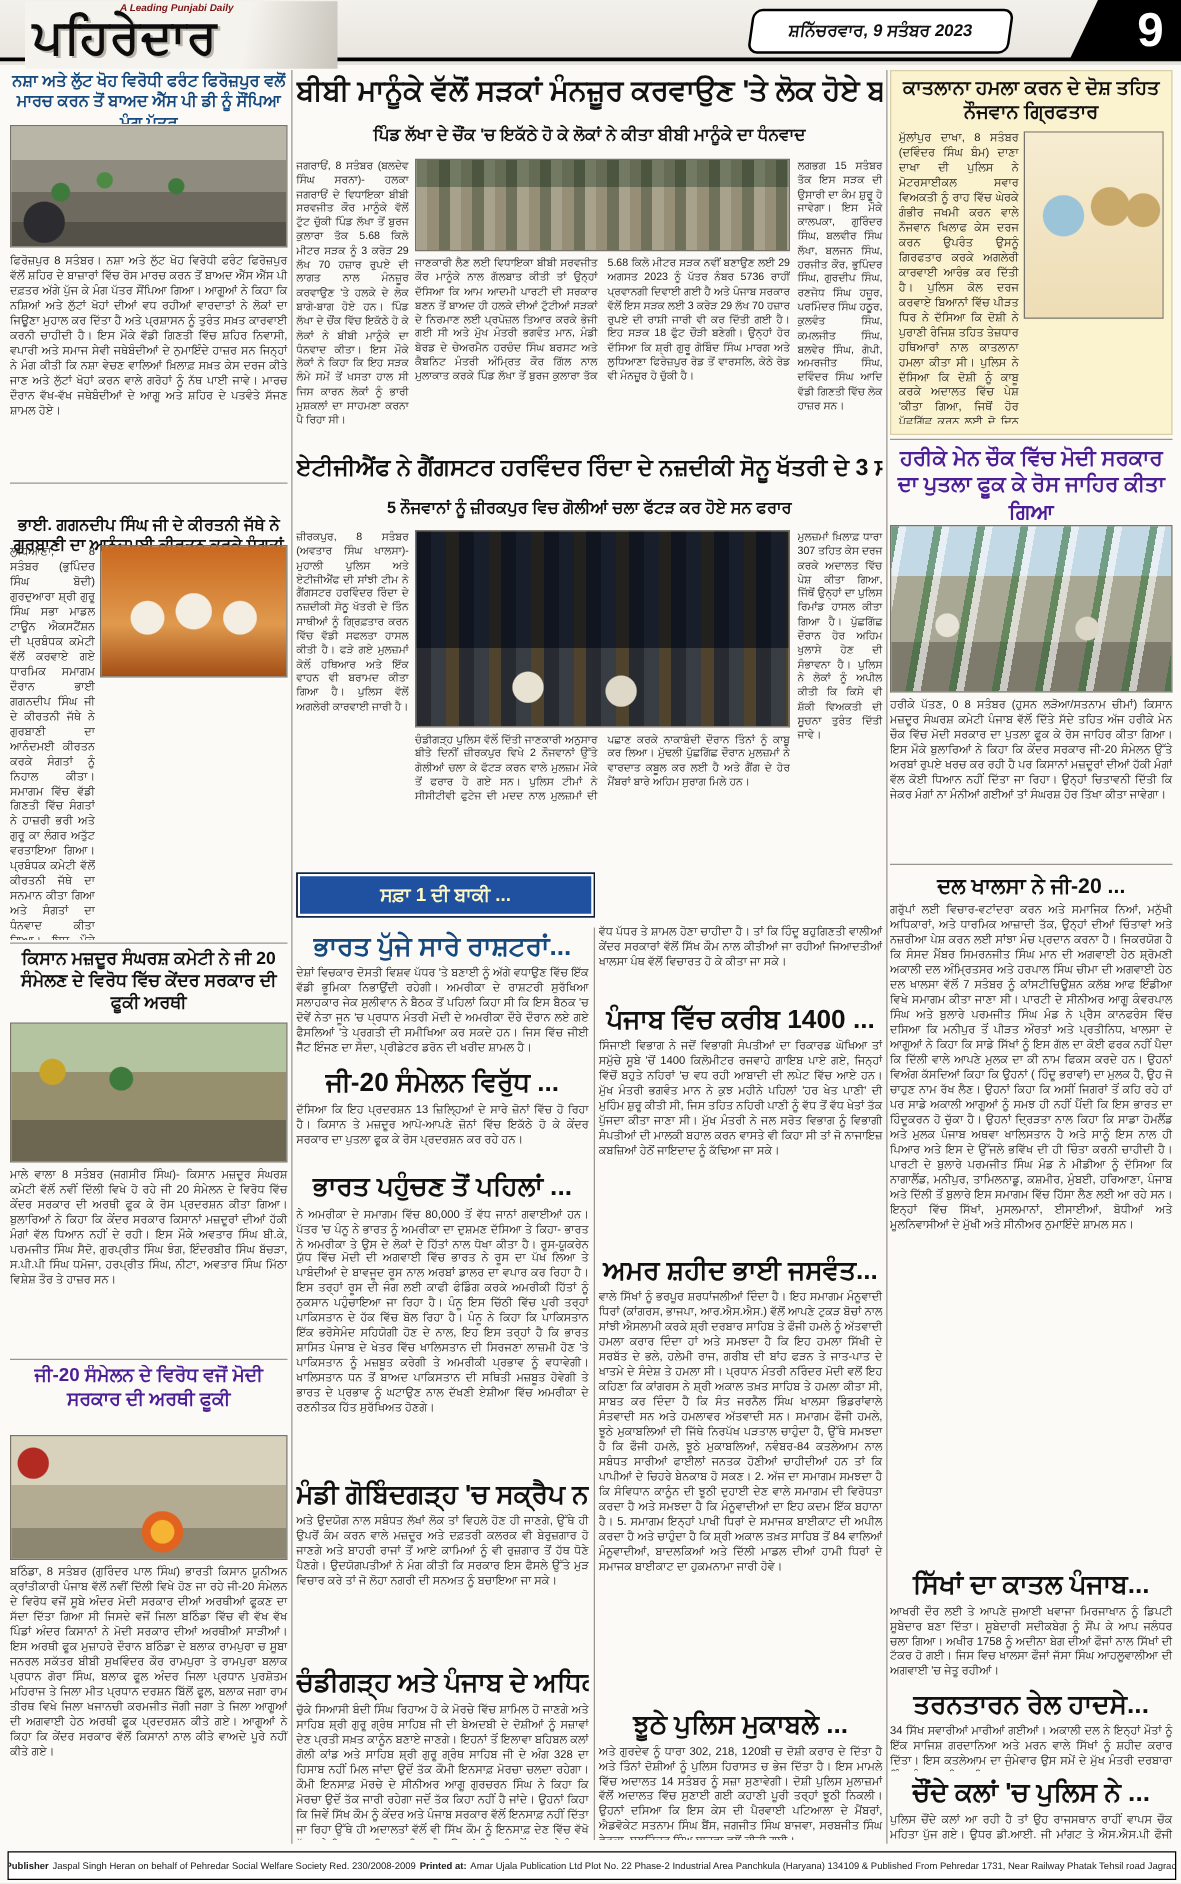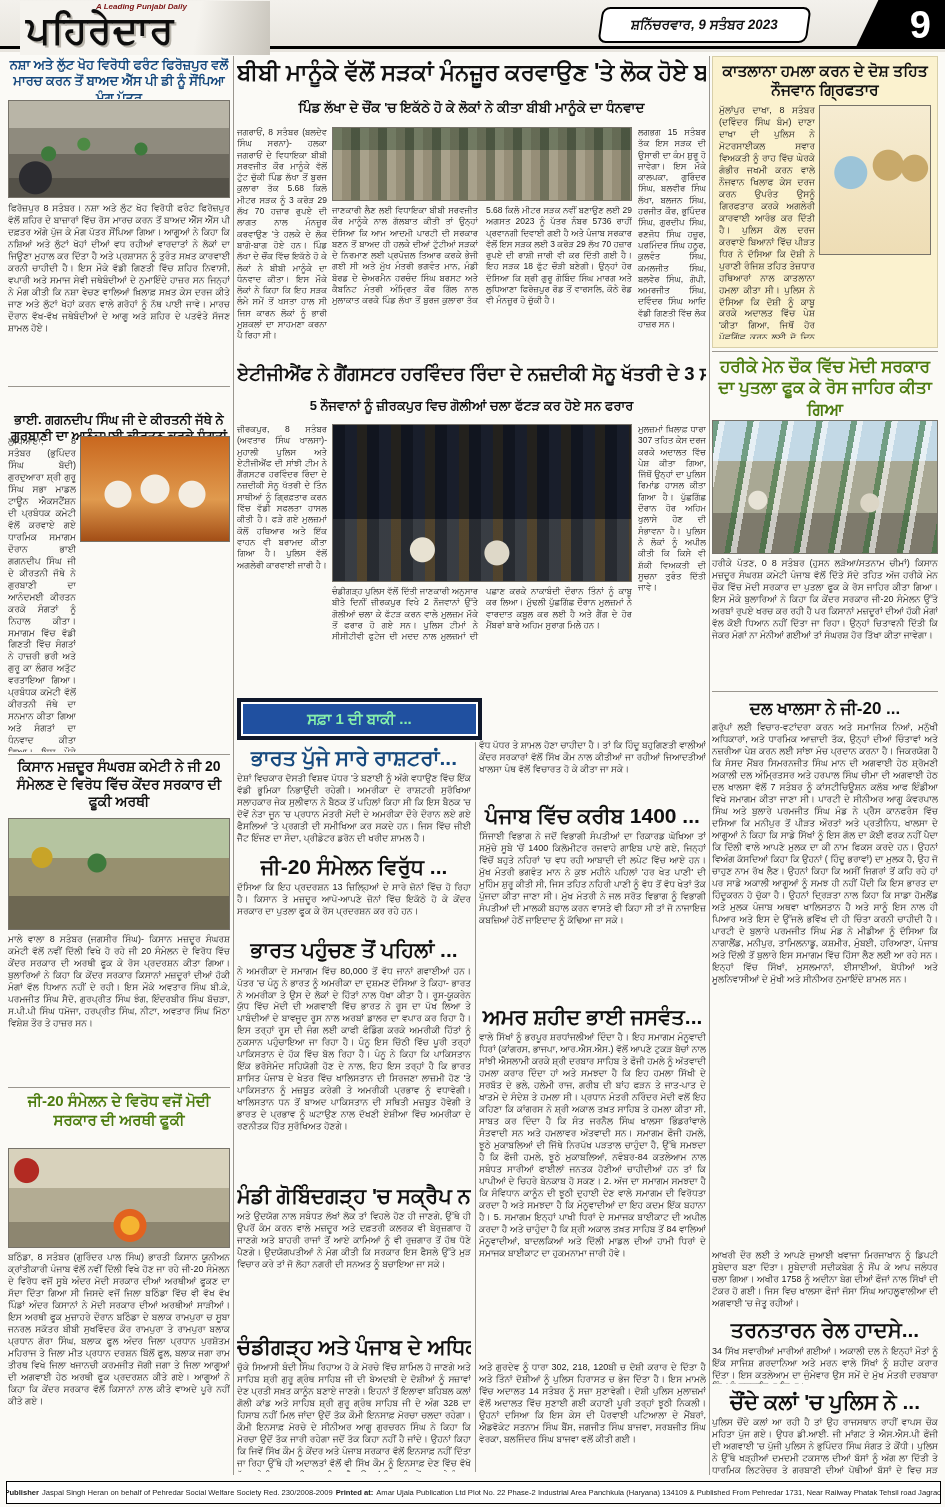--- a/index.html
+++ b/index.html
@@ -17,21 +17,21 @@
   .pagenum-box{left:855px;top:0;width:90px;height:49px;background:#000;clip-path:polygon(26% 0,100% 0,100% 100%,0 100%);
                display:flex;align-items:center;justify-content:flex-end;padding-right:14px;box-sizing:border-box;}
   .pagenum{color:#fff;font-size:38px;font-weight:bold;line-height:1;}
   
   .vrule{width:1px;background:#9a968e;}
   .hrule{height:1px;background:#9a968e;}
   .body-txt{font-size:9px;line-height:1.33;text-align:justify;color:#1c1c1c;overflow:hidden;}
   .small-txt{font-size:8.5px;}
   .head-c{font-weight:bold;text-align:center;line-height:1.25;overflow:hidden;}
   .blue{color:#16497e;}
-  .navy{color:#4d7c0f;}
+  .navy{color:#4c1d95;}
   .photo{border:1px solid #77736a;box-sizing:border-box;}
   
   .ph-march{background:
      radial-gradient(circle at 18% 55%,#3e7a3c 0 7px,transparent 8px),
      radial-gradient(circle at 34% 45%,#4d8a44 0 6px,transparent 7px),
      radial-gradient(circle at 60% 50%,#3e7a3c 0 6px,transparent 7px),
      radial-gradient(circle at 12% 80%,#2c2c30 0 16px,transparent 17px),
      linear-gradient(#b9b5a7 0 28%,#8f8b7e 28% 55%,#6e6a5f 55% 80%,#545148 80%);}
   .ph-kirtan{background:
      radial-gradient(circle at 25% 55%,#f3ede2 0 13px,transparent 14px),
@@ -58,22 +58,22 @@
   .ph-effigy2{background:
      radial-gradient(circle at 55% 78%,#f5b431 0 9px,#e2621f 10px 16px,transparent 17px),
      radial-gradient(circle at 8% 22%,#b22a22 0 12px,transparent 13px),
      linear-gradient(#d8d2bc 0 40%,#b3ac93 40% 75%,#8d8670 75%);}
   .ph-sketch{background:
      radial-gradient(circle at 28% 45%,#9cc4d8 0 16px,transparent 17px),
      radial-gradient(circle at 62% 40%,#c8a96a 0 15px,transparent 16px),
      radial-gradient(circle at 86% 42%,#c8a96a 0 13px,transparent 14px),
      linear-gradient(#f6ecd2,#eeddb5);}
   
-  .banner{background:#2050a0;border:4px solid #0f172a;box-shadow:inset 0 0 0 2px #fff;
-          color:#86efac;font-weight:bold;font-size:15px;display:flex;align-items:center;justify-content:center;}
+  .banner{background:#2050a0;border:1px solid #0f172a;box-shadow:inset 0 0 0 2px #fff;
+          color:#fef9c3;font-weight:bold;font-size:15px;display:flex;align-items:center;justify-content:center;}
   .sect-head{font-weight:bold;text-align:center;font-size:21px;line-height:1.2;padding:5px 0 3px 0;overflow:hidden;white-space:nowrap;}
   .story-box-cream{background:#fbf2cf;border:1px solid #d8cfa8;}
   .footer{left:6px;top:1481px;width:933px;height:21px;border:1px solid #000;background:#fff;
           display:flex;align-items:center;justify-content:center;font-size:7.6px;white-space:nowrap;overflow:hidden;color:#222;}
   .footer b{margin:0 3px;}
 </style>
 </head>
 <body>
 
 <div class="page">
@@ -148,40 +148,42 @@
     <div class="sect-head">ਚੰਡੀਗੜ੍ਹ ਅਤੇ ਪੰਜਾਬ ਦੇ ਅਧਿਕਾਰੀਆਂ ...</div>
     <div class="body-txt" style="height:160px;">ਚੁੱਕੇ ਸਿਆਸੀ ਬੰਦੀ ਸਿੰਘ ਰਿਹਾਅ ਹੋ ਕੇ ਮੋਰਚੇ ਵਿੱਚ ਸ਼ਾਮਿਲ ਹੋ ਜਾਣਗੇ ਅਤੇ ਸਾਹਿਬ ਸ਼੍ਰੀ ਗੁਰੂ ਗ੍ਰੰਥ ਸਾਹਿਬ ਜੀ ਦੀ ਬੇਅਦਬੀ ਦੇ ਦੋਸ਼ੀਆਂ ਨੂੰ ਸਜ਼ਾਵਾਂ ਦੇਣ ਪ੍ਰਤੀ ਸਖ਼ਤ ਕਾਨੂੰਨ ਬਣਾਏ ਜਾਣਗੇ। ਇਹਨਾਂ ਤੋਂ ਇਲਾਵਾ ਬਹਿਬਲ ਕਲਾਂ ਗੋਲੀ ਕਾਂਡ ਅਤੇ ਸਾਹਿਬ ਸ਼੍ਰੀ ਗੁਰੂ ਗ੍ਰੰਥ ਸਾਹਿਬ ਜੀ ਦੇ ਅੰਗ 328 ਦਾ ਹਿਸਾਬ ਨਹੀਂ ਮਿਲ ਜਾਂਦਾ ਉਦੋਂ ਤੱਕ ਕੌਮੀ ਇਨਸਾਫ਼ ਮੋਰਚਾ ਚਲਦਾ ਰਹੇਗਾ। ਕੌਮੀ ਇਨਸਾਫ਼ ਮੋਰਚੇ ਦੇ ਸੀਨੀਅਰ ਆਗੂ ਗੁਰਚਰਨ ਸਿੰਘ ਨੇ ਕਿਹਾ ਕਿ ਮੋਰਚਾ ਉਦੋਂ ਤੱਕ ਜਾਰੀ ਰਹੇਗਾ ਜਦੋਂ ਤੱਕ ਕਿਹਾ ਨਹੀਂ ਹੈ ਜਾਂਦੇ। ਉਹਨਾਂ ਕਿਹਾ ਕਿ ਜਿਵੇਂ ਸਿੱਖ ਕੌਮ ਨੂੰ ਕੇਂਦਰ ਅਤੇ ਪੰਜਾਬ ਸਰਕਾਰ ਵੱਲੋਂ ਇਨਸਾਫ਼ ਨਹੀਂ ਦਿੱਤਾ ਜਾ ਰਿਹਾ ਉੱਥੇ ਹੀ ਅਦਾਲਤਾਂ ਵੱਲੋਂ ਵੀ ਸਿੱਖ ਕੌਮ ਨੂੰ ਇਨਸਾਫ਼ ਦੇਣ ਵਿੱਚ ਵੱਖੋ ਪੱਧਰ ਤੇ ਵਿਤਕਰਾ ਕੀਤਾ ਜਾ ਰਿਹਾ ਹੈ। ਉਹਨਾਂ ਕਿਹਾ ਕਿ ਕੇਂਦਰ ਅਤੇ ਪੰਜਾਬ ਸਰਕਾਰ ਨੂੰ ਕੌਮੀ ਨੂੰ ਖਤਮ ਕਰਨ ਲਈ ਤਾਂ ਕਾਰਵਾਈ ਕਰਨੀ ਚੜ੍ਹਦੀ ਜਾਪਦੀ ਹੈ ਪਰੰਤੂ ਜਿਨ੍ਹਾਂ ਜਾਲਿਸ ਖੁੱਲਿਆਂ ਨੂੰ ਲੈ ਕੇ ਕੌਮੀ ਇਨਸਾਨ ਮੋਰਚੇ ਵੱਲੋਂ ਸੰਘਰਸ਼ ਕੀਤਾ ਜਾ ਰਿਹਾ ਹੈ ਉਸ ਵੱਲ ਕੋਈ ਧਿਆਨ ਨਹੀਂ ਦਿੱਤਾ ਜਾ ਰਿਹਾ।</div>
   </div>
 
   <div class="abs" style="left:479px;top:740px;width:227px;height:732px;overflow:hidden;">
     <div class="body-txt" style="height:58px;">ਵੱਧ ਪੱਧਰ ਤੇ ਸ਼ਾਮਲ ਹੋਣਾ ਚਾਹੀਦਾ ਹੈ। ਤਾਂ ਕਿ ਹਿੰਦੂ ਬਹੁਗਿਣਤੀ ਵਾਲੀਆਂ ਕੇਂਦਰ ਸਰਕਾਰਾਂ ਵੱਲੋਂ ਸਿੱਖ ਕੌਮ ਨਾਲ ਕੀਤੀਆਂ ਜਾ ਰਹੀਆਂ ਜਿਆਦਤੀਆਂ ਖਾਲਸਾ ਪੰਥ ਵੱਲੋਂ ਵਿਚਾਰਤ ਹੋ ਕੇ ਕੀਤਾ ਜਾ ਸਕੇ।</div>
     <div class="sect-head">ਪੰਜਾਬ ਵਿੱਚ ਕਰੀਬ 1400 ...</div>
     <div class="body-txt" style="height:168px;">ਸਿੰਜਾਈ ਵਿਭਾਗ ਨੇ ਜਦੋਂ ਵਿਭਾਗੀ ਸੰਪਤੀਆਂ ਦਾ ਰਿਕਾਰਡ ਘੋਖਿਆ ਤਾਂ ਸਮੁੱਚੇ ਸੂਬੇ 'ਚੋਂ 1400 ਕਿਲੋਮੀਟਰ ਰਜਵਾਹੇ ਗਾਇਬ ਪਾਏ ਗਏ, ਜਿਨ੍ਹਾਂ ਵਿੱਚੋਂ ਬਹੁਤੇ ਨਹਿਰਾਂ 'ਚ ਵਧ ਰਹੀ ਆਬਾਦੀ ਦੀ ਲਪੇਟ ਵਿੱਚ ਆਏ ਹਨ। ਮੁੱਖ ਮੰਤਰੀ ਭਗਵੰਤ ਮਾਨ ਨੇ ਕੁਝ ਮਹੀਨੇ ਪਹਿਲਾਂ 'ਹਰ ਖੇਤ ਪਾਣੀ' ਦੀ ਮੁਹਿੰਮ ਸ਼ੁਰੂ ਕੀਤੀ ਸੀ, ਜਿਸ ਤਹਿਤ ਨਹਿਰੀ ਪਾਣੀ ਨੂੰ ਵੱਧ ਤੋਂ ਵੱਧ ਖੇਤਾਂ ਤੱਕ ਪੁੱਜਦਾ ਕੀਤਾ ਜਾਣਾ ਸੀ। ਮੁੱਖ ਮੰਤਰੀ ਨੇ ਜਲ ਸਰੋਤ ਵਿਭਾਗ ਨੂੰ ਵਿਭਾਗੀ ਸੰਪਤੀਆਂ ਦੀ ਮਾਲਕੀ ਬਹਾਲ ਕਰਨ ਵਾਸਤੇ ਵੀ ਕਿਹਾ ਸੀ ਤਾਂ ਜੋ ਨਾਜਾਇਜ਼ ਕਬਜ਼ਿਆਂ ਹੇਠੋਂ ਜਾਇਦਾਦ ਨੂੰ ਕੱਢਿਆ ਜਾ ਸਕੇ।</div>
     <div class="sect-head">ਅਮਰ ਸ਼ਹੀਦ ਭਾਈ ਜਸਵੰਤ...</div>
     <div class="body-txt" style="height:330px;">ਵਾਲੇ ਸਿੱਖਾਂ ਨੂੰ ਭਰਪੂਰ ਸ਼ਰਧਾਂਜਲੀਆਂ ਦਿੰਦਾ ਹੈ। ਇਹ ਸਮਾਗਮ ਮੰਨੂਵਾਦੀ ਧਿਰਾਂ (ਕਾਂਗਰਸ, ਭਾਜਪਾ, ਆਰ.ਐਸ.ਐਸ.) ਵੱਲੋਂ ਆਪਣੇ ਟੁਕੜ ਬੋਚਾਂ ਨਾਲ ਸਾਂਝੀ ਐਸਲਾਮੀ ਕਰਕੇ ਸ਼੍ਰੀ ਦਰਬਾਰ ਸਾਹਿਬ ਤੇ ਫੌਜੀ ਹਮਲੇ ਨੂੰ ਅੱਤਵਾਦੀ ਹਮਲਾ ਕਰਾਰ ਦਿੰਦਾ ਹਾਂ ਅਤੇ ਸਮਝਦਾ ਹੈ ਕਿ ਇਹ ਹਮਲਾ ਸਿੱਖੀ ਦੇ ਸਰਬੱਤ ਦੇ ਭਲੇ, ਹਲੇਮੀ ਰਾਜ, ਗਰੀਬ ਦੀ ਬਾਂਹ ਫੜਨ ਤੇ ਜਾਤ-ਪਾਤ ਦੇ ਖਾਤਮੇ ਦੇ ਸੰਦੇਸ਼ ਤੇ ਹਮਲਾ ਸੀ। ਪ੍ਰਧਾਨ ਮੰਤਰੀ ਨਰਿੰਦਰ ਮੋਦੀ ਵਲੋਂ ਇਹ ਕਹਿਣਾ ਕਿ ਕਾਂਗਰਸ ਨੇ ਸ਼੍ਰੀ ਅਕਾਲ ਤਖ਼ਤ ਸਾਹਿਬ ਤੇ ਹਮਲਾ ਕੀਤਾ ਸੀ, ਸਾਬਤ ਕਰ ਦਿੰਦਾ ਹੈ ਕਿ ਸੰਤ ਜਰਨੈਲ ਸਿੰਘ ਖਾਲਸਾ ਭਿੰਡਰਾਂਵਾਲੇ ਸੰਤਵਾਦੀ ਸਨ ਅਤੇ ਹਮਲਾਵਰ ਅੱਤਵਾਦੀ ਸਨ। ਸਮਾਗਮ ਫੌਜੀ ਹਮਲੇ, ਝੂਠੇ ਮੁਕਾਬਲਿਆਂ ਦੀ ਜਿੱਥੇ ਨਿਰਪੱਖ ਪੜਤਾਲ ਚਾਹੁੰਦਾ ਹੈ, ਉੱਥੇ ਸਮਝਦਾ ਹੈ ਕਿ ਫੌਜੀ ਹਮਲੇ, ਝੂਠੇ ਮੁਕਾਬਲਿਆਂ, ਨਵੰਬਰ-84 ਕਤਲੇਆਮ ਨਾਲ ਸਬੰਧਤ ਸਾਰੀਆਂ ਫਾਈਲਾਂ ਜਨਤਕ ਹੋਣੀਆਂ ਚਾਹੀਦੀਆਂ ਹਨ ਤਾਂ ਕਿ ਪਾਪੀਆਂ ਦੇ ਚਿਹਰੇ ਬੇਨਕਾਬ ਹੋ ਸਕਣ। 2. ਅੱਜ ਦਾ ਸਮਾਗਮ ਸਮਝਦਾ ਹੈ ਕਿ ਸੰਵਿਧਾਨ ਕਾਨੂੰਨ ਦੀ ਝੂਠੀ ਦੁਹਾਈ ਦੇਣ ਵਾਲੇ ਸਮਾਗਮ ਦੀ ਵਿਰੋਧਤਾ ਕਰਦਾ ਹੈ ਅਤੇ ਸਮਝਦਾ ਹੈ ਕਿ ਮੰਨੂਵਾਦੀਆਂ ਦਾ ਇਹ ਕਦਮ ਇੱਕ ਬਹਾਨਾ ਹੈ। 5. ਸਮਾਗਮ ਇਨ੍ਹਾਂ ਪਾਖੀ ਧਿਰਾਂ ਦੇ ਸਮਾਜਕ ਬਾਈਕਾਟ ਦੀ ਅਪੀਲ ਕਰਦਾ ਹੈ ਅਤੇ ਚਾਹੁੰਦਾ ਹੈ ਕਿ ਸ਼੍ਰੀ ਅਕਾਲ ਤਖ਼ਤ ਸਾਹਿਬ ਤੋਂ 84 ਵਾਲਿਆਂ ਮੰਨੂਵਾਦੀਆਂ, ਬਾਦਲਕਿਆਂ ਅਤੇ ਦਿੱਲੀ ਮਾਡਲ ਦੀਆਂ ਹਾਮੀ ਧਿਰਾਂ ਦੇ ਸਮਾਜਕ ਬਾਈਕਾਟ ਦਾ ਹੁਕਮਨਾਮਾ ਜਾਰੀ ਹੋਵੇ।</div>
+    <div class="sect-head">ਝੂਠੇ ਪੁਲਿਸ ਮੁਕਾਬਲੇ ...</div>
     <div class="body-txt" style="height:100px;">ਅਤੇ ਗੁਰਦੇਵ ਨੂੰ ਧਾਰਾ 302, 218, 120ਬੀ ਚ ਦੋਸ਼ੀ ਕਰਾਰ ਦੇ ਦਿੱਤਾ ਹੈ ਅਤੇ ਤਿੰਨਾਂ ਦੋਸ਼ੀਆਂ ਨੂੰ ਪੁਲਿਸ ਹਿਰਾਸਤ ਚ ਭੇਜ ਦਿੱਤਾ ਹੈ। ਇਸ ਮਾਮਲੇ ਵਿੱਚ ਅਦਾਲਤ 14 ਸਤੰਬਰ ਨੂੰ ਸਜ਼ਾ ਸੁਣਾਵੇਗੀ। ਦੋਸ਼ੀ ਪੁਲਿਸ ਮੁਲਾਜ਼ਮਾਂ ਵੱਲੋਂ ਅਦਾਲਤ ਵਿੱਚ ਸੁਣਾਈ ਗਈ ਕਹਾਣੀ ਪੂਰੀ ਤਰ੍ਹਾਂ ਝੂਠੀ ਨਿਕਲੀ। ਉਹਨਾਂ ਦਸਿਆ ਕਿ ਇਸ ਕੇਸ ਦੀ ਪੈਰਵਾਈ ਪਟਿਆਲਾ ਦੇ ਮੈਂਬਰਾਂ, ਐਡਵੋਕੇਟ ਸਤਨਾਮ ਸਿੰਘ ਬੈਂਸ, ਜਗਜੀਤ ਸਿੰਘ ਬਾਜਵਾ, ਸਰਬਜੀਤ ਸਿੰਘ ਵੇਰਕਾ, ਬਲਜਿੰਦਰ ਸਿੰਘ ਬਾਜਵਾ ਵਲੋਂ ਕੀਤੀ ਗਈ।</div>
   </div>
 
   <div class="abs story-box-cream" style="left:712px;top:56px;width:226px;height:292px;padding:4px 6px;box-sizing:border-box;">
     <div class="head-c" style="font-size:15.5px;height:44px;">ਕਾਤਲਾਨਾ ਹਮਲਾ ਕਰਨ ਦੇ ਦੋਸ਼ ਤਹਿਤ ਨੌਜਵਾਨ ਗ੍ਰਿਫਤਾਰ</div>
     <div style="overflow:hidden;height:234px;">
       <div class="photo ph-sketch" style="float:right;width:112px;height:150px;margin:0 0 3px 4px;"></div>
       <div class="body-txt" style="height:234px;">ਮੁੱਲਾਂਪੁਰ ਦਾਖਾ, 8 ਸਤੰਬਰ (ਦਵਿੰਦਰ ਸਿੰਘ ਬੰਮ) ਦਾਣਾ ਦਾਖਾ ਦੀ ਪੁਲਿਸ ਨੇ ਮੋਟਰਸਾਈਕਲ ਸਵਾਰ ਵਿਅਕਤੀ ਨੂੰ ਰਾਹ ਵਿੱਚ ਘੇਰਕੇ ਗੰਭੀਰ ਜਖਮੀ ਕਰਨ ਵਾਲੇ ਨੌਜਵਾਨ ਖਿਲਾਫ ਕੇਸ ਦਰਜ ਕਰਨ ਉਪਰੰਤ ਉਸਨੂੰ ਗਿਰਫਤਾਰ ਕਰਕੇ ਅਗਲੇਰੀ ਕਾਰਵਾਈ ਆਰੰਭ ਕਰ ਦਿੱਤੀ ਹੈ। ਪੁਲਿਸ ਕੋਲ ਦਰਜ ਕਰਵਾਏ ਬਿਆਨਾਂ ਵਿੱਚ ਪੀੜਤ ਧਿਰ ਨੇ ਦੱਸਿਆ ਕਿ ਦੋਸ਼ੀ ਨੇ ਪੁਰਾਣੀ ਰੰਜਿਸ਼ ਤਹਿਤ ਤੇਜ਼ਧਾਰ ਹਥਿਆਰਾਂ ਨਾਲ ਕਾਤਲਾਨਾ ਹਮਲਾ ਕੀਤਾ ਸੀ। ਪੁਲਿਸ ਨੇ ਦੱਸਿਆ ਕਿ ਦੋਸ਼ੀ ਨੂੰ ਕਾਬੂ ਕਰਕੇ ਅਦਾਲਤ ਵਿੱਚ ਪੇਸ਼ 'ਕੀਤਾ ਗਿਆ, ਜਿਥੋਂ ਹੋਰ ਪੁੱਛਗਿੱਛ ਕਰਨ ਲਈ ਦੋ ਦਿਨ ਦਾ ਰਿਮਾਂਡ ਹਾਸਲ ਹੋਇਆ ।</div>
     </div>
   </div>
   <div class="abs hrule" style="left:712px;top:351px;width:226px;"></div>
 
   <div class="abs head-c navy" style="left:712px;top:356px;width:226px;height:60px;font-size:17px;">ਹਰੀਕੇ ਮੇਨ ਚੌਕ ਵਿੱਚ ਮੋਦੀ ਸਰਕਾਰ ਦਾ ਪੁਤਲਾ ਫੂਕ ਕੇ ਰੋਸ ਜਾਹਿਰ ਕੀਤਾ ਗਿਆ</div>
   <div class="abs photo ph-flags" style="left:712px;top:420px;width:226px;height:134px;"></div>
   <div class="abs body-txt" style="left:712px;top:558px;width:226px;height:130px;">ਹਰੀਕੇ ਪੱਤਣ, 0 8 ਸਤੰਬਰ (ਹੁਸਨ ਲੜੋਆ/ਸਤਨਾਮ ਚੀਮਾਂ) ਕਿਸਾਨ ਮਜ਼ਦੂਰ ਸੰਘਰਸ਼ ਕਮੇਟੀ ਪੰਜਾਬ ਵੱਲੋਂ ਦਿੱਤੇ ਸੱਦੇ ਤਹਿਤ ਅੱਜ ਹਰੀਕੇ ਮੇਨ ਚੌਕ ਵਿੱਚ ਮੋਦੀ ਸਰਕਾਰ ਦਾ ਪੁਤਲਾ ਫੂਕ ਕੇ ਰੋਸ ਜਾਹਿਰ ਕੀਤਾ ਗਿਆ। ਇਸ ਮੌਕੇ ਬੁਲਾਰਿਆਂ ਨੇ ਕਿਹਾ ਕਿ ਕੇਂਦਰ ਸਰਕਾਰ ਜੀ-20 ਸੰਮੇਲਨ ਉੱਤੇ ਅਰਬਾਂ ਰੁਪਏ ਖਰਚ ਕਰ ਰਹੀ ਹੈ ਪਰ ਕਿਸਾਨਾਂ ਮਜ਼ਦੂਰਾਂ ਦੀਆਂ ਹੱਕੀ ਮੰਗਾਂ ਵੱਲ ਕੋਈ ਧਿਆਨ ਨਹੀਂ ਦਿੱਤਾ ਜਾ ਰਿਹਾ। ਉਨ੍ਹਾਂ ਚਿਤਾਵਨੀ ਦਿੱਤੀ ਕਿ ਜੇਕਰ ਮੰਗਾਂ ਨਾ ਮੰਨੀਆਂ ਗਈਆਂ ਤਾਂ ਸੰਘਰਸ਼ ਹੋਰ ਤਿੱਖਾ ਕੀਤਾ ਜਾਵੇਗਾ।</div>
   <div class="abs hrule" style="left:712px;top:691px;width:226px;"></div>
 
   <div class="abs" style="left:712px;top:694px;width:226px;height:780px;overflow:hidden;">
     <div class="sect-head" style="font-size:17px;">ਦਲ ਖਾਲਸਾ ਨੇ ਜੀ-20 ...</div>
     <div class="body-txt" style="height:528px;">ਗਰੁੱਪਾਂ ਲਈ ਵਿਚਾਰ-ਵਟਾਂਦਰਾ ਕਰਨ ਅਤੇ ਸਮਾਜਿਕ ਨਿਆਂ, ਮਨੁੱਖੀ ਅਧਿਕਾਰਾਂ, ਅਤੇ ਧਾਰਮਿਕ ਆਜ਼ਾਦੀ ਤੱਕ, ਉਨ੍ਹਾਂ ਦੀਆਂ ਚਿੰਤਾਵਾਂ ਅਤੇ ਨਜ਼ਰੀਆ ਪੇਸ਼ ਕਰਨ ਲਈ ਸਾਂਝਾ ਮੰਚ ਪ੍ਰਦਾਨ ਕਰਨਾ ਹੈ। ਜਿਕਰਯੋਗ ਹੈ ਕਿ ਸੰਸਦ ਮੈਂਬਰ ਸਿਮਰਨਜੀਤ ਸਿੰਘ ਮਾਨ ਦੀ ਅਗਵਾਈ ਹੇਠ ਸ਼੍ਰੋਮਣੀ ਅਕਾਲੀ ਦਲ ਅੰਮ੍ਰਿਤਸਰ ਅਤੇ ਹਰਪਾਲ ਸਿੰਘ ਚੀਮਾ ਦੀ ਅਗਵਾਈ ਹੇਠ ਦਲ ਖਾਲਸਾ ਵੱਲੋਂ 7 ਸਤੰਬਰ ਨੂੰ ਕਾਂਸਟੀਚਿਊਸ਼ਨ ਕਲੱਬ ਆਫ ਇੰਡੀਆ ਵਿਖੇ ਸਮਾਗਮ ਕੀਤਾ ਜਾਣਾ ਸੀ। ਪਾਰਟੀ ਦੇ ਸੀਨੀਅਰ ਆਗੂ ਕੰਵਰਪਾਲ ਸਿੰਘ ਅਤੇ ਬੁਲਾਰੇ ਪਰਮਜੀਤ ਸਿੰਘ ਮੰਡ ਨੇ ਪ੍ਰੈਸ ਕਾਨਫਰੰਸ ਵਿੱਚ ਦਸਿਆ ਕਿ ਮਨੀਪੁਰ ਤੋਂ ਪੀੜਤ ਔਰਤਾਂ ਅਤੇ ਪ੍ਰਤੀਨਿਧ, ਖਾਲਸਾ ਦੇ ਆਗੂਆਂ ਨੇ ਕਿਹਾ ਕਿ ਸਾਡੇ ਸਿੱਖਾਂ ਨੂੰ ਇਸ ਗੱਲ ਦਾ ਕੋਈ ਫਰਕ ਨਹੀਂ ਪੈਦਾ ਕਿ ਦਿੱਲੀ ਵਾਲੇ ਆਪਣੇ ਮੁਲਕ ਦਾ ਕੀ ਨਾਮ ਫਿਕਸ ਕਰਦੇ ਹਨ। ਉਹਨਾਂ ਵਿਅੰਗ ਕੱਸਦਿਆਂ ਕਿਹਾ ਕਿ ਉਹਨਾਂ ( ਹਿੰਦੂ ਭਰਾਵਾਂ) ਦਾ ਮੁਲਕ ਹੈ, ਉਹ ਜੋ ਚਾਹੁਣ ਨਾਮ ਰੱਖ ਲੈਣ। ਉਹਨਾਂ ਕਿਹਾ ਕਿ ਅਸੀਂ ਜਿਗਰਾਂ ਤੋਂ ਕਹਿ ਰਹੇ ਹਾਂ ਪਰ ਸਾਡੇ ਅਕਾਲੀ ਆਗੂਆਂ ਨੂੰ ਸਮਝ ਹੀ ਨਹੀਂ ਪੈਂਦੀ ਕਿ ਇਸ ਭਾਰਤ ਦਾ ਹਿੰਦੂਕਰਨ ਹੋ ਚੁੱਕਾ ਹੈ। ਉਹਨਾਂ ਦ੍ਰਿੜਤਾ ਨਾਲ ਕਿਹਾ ਕਿ ਸਾਡਾ ਹੋਮਲੈਂਡ ਅਤੇ ਮੁਲਕ ਪੰਜਾਬ ਅਥਵਾ ਖਾਲਿਸਤਾਨ ਹੈ ਅਤੇ ਸਾਨੂੰ ਇਸ ਨਾਲ ਹੀ ਪਿਆਰ ਅਤੇ ਇਸ ਦੇ ਉੱਜਲੇ ਭਵਿੱਖ ਦੀ ਹੀ ਚਿੰਤਾ ਕਰਨੀ ਚਾਹੀਦੀ ਹੈ। ਪਾਰਟੀ ਦੇ ਬੁਲਾਰੇ ਪਰਮਜੀਤ ਸਿੰਘ ਮੰਡ ਨੇ ਮੀਡੀਆ ਨੂੰ ਦੱਸਿਆ ਕਿ ਨਾਗਾਲੈਂਡ, ਮਨੀਪੁਰ, ਤਾਮਿਲਨਾਡੂ, ਕਸ਼ਮੀਰ, ਮੁੰਬਈ, ਹਰਿਆਣਾ, ਪੰਜਾਬ ਅਤੇ ਦਿੱਲੀ ਤੋਂ ਬੁਲਾਰੇ ਇਸ ਸਮਾਗਮ ਵਿੱਚ ਹਿੱਸਾ ਲੈਣ ਲਈ ਆ ਰਹੇ ਸਨ। ਇਨ੍ਹਾਂ ਵਿੱਚ ਸਿੱਖਾਂ, ਮੁਸਲਮਾਨਾਂ, ਈਸਾਈਆਂ, ਬੋਧੀਆਂ ਅਤੇ ਮੂਲਨਿਵਾਸੀਆਂ ਦੇ ਮੁੱਖੀ ਅਤੇ ਸੀਨੀਅਰ ਨੁਮਾਇੰਦੇ ਸ਼ਾਮਲ ਸਨ।</div>
+    <div class="sect-head">ਸਿੱਖਾਂ ਦਾ ਕਾਤਲ ਪੰਜਾਬ...</div>
     <div class="body-txt" style="height:62px;">ਆਖਰੀ ਦੌਰ ਲਈ ਤੇ ਆਪਣੇ ਜੁਆਈ ਖਵਾਜਾ ਮਿਰਜਾਖਾਨ ਨੂੰ ਡਿਪਟੀ ਸੂਬੇਦਾਰ ਬਣਾ ਦਿੱਤਾ। ਸੂਬੇਦਾਰੀ ਸਦੀਕਬੇਗ ਨੂੰ ਸੌਂਪ ਕੇ ਆਪ ਜਲੰਧਰ ਚਲਾ ਗਿਆ। ਅਖੀਰ 1758 ਨੂੰ ਅਦੀਨਾ ਬੇਗ ਦੀਆਂ ਫੌਜਾਂ ਨਾਲ ਸਿੱਖਾਂ ਦੀ ਟੱਕਰ ਹੋ ਗਈ। ਜਿਸ ਵਿਚ ਖਾਲਸਾ ਫੌਜਾਂ ਜੱਸਾ ਸਿੰਘ ਆਹਲੂਵਾਲੀਆ ਦੀ ਅਗਵਾਈ 'ਚ ਜੇਤੂ ਰਹੀਆਂ।</div>
     <div class="sect-head">ਤਰਨਤਾਰਨ ਰੇਲ ਹਾਦਸੇ...</div>
     <div class="body-txt" style="height:38px;">34 ਸਿੱਖ ਸਵਾਰੀਆਂ ਮਾਰੀਆਂ ਗਈਆਂ। ਅਕਾਲੀ ਦਲ ਨੇ ਇਨ੍ਹਾਂ ਮੌਤਾਂ ਨੂੰ ਇੱਕ ਸਾਜਿਸ਼ ਗਰਦਾਨਿਆ ਅਤੇ ਮਰਨ ਵਾਲੇ ਸਿੱਖਾਂ ਨੂੰ ਸ਼ਹੀਦ ਕਰਾਰ ਦਿੱਤਾ। ਇਸ ਕਤਲੇਆਮ ਦਾ ਜੁੰਮੇਵਾਰ ਉਸ ਸਮੇਂ ਦੇ ਮੁੱਖ ਮੰਤਰੀ ਦਰਬਾਰਾ ਸਿੰਘ ਨੂੰ ਗਰਦਾਨਿਆ ਗਿਆ।</div>
     <div class="sect-head">ਚੌਂਦੇ ਕਲਾਂ 'ਚ ਪੁਲਿਸ ਨੇ ...</div>
     <div class="body-txt" style="height:60px;">ਪੁਲਿਸ ਚੌਂਦੇ ਕਲਾਂ ਆ ਰਹੀ ਹੈ ਤਾਂ ਉਹ ਰਾਜਸਥਾਨ ਰਾਹੀਂ ਵਾਪਸ ਚੌਕ ਮਹਿਤਾ ਪੁੱਜ ਗਏ। ਉਧਰ ਡੀ.ਆਈ. ਜੀ ਮਾਂਗਟ ਤੇ ਐਸ.ਐਸ.ਪੀ ਫੌਜੀ ਦੀ ਅਗਵਾਈ 'ਚ ਪੁੱਜੀ ਪੁਲਿਸ ਨੇ ਭੁਪਿੰਦਰ ਸਿੰਘ ਸੰਗਤ ਤੇ ਕੌਂਧੀ। ਪੁਲਿਸ ਨੇ ਉੱਥੇ ਖੜ੍ਹੀਆਂ ਦਮਦਮੀ ਟਕਸਾਲ ਦੀਆਂ ਬੱਸਾਂ ਨੂੰ ਅੱਗ ਲਾ ਦਿੱਤੀ ਤੇ ਧਾਰਮਿਕ ਲਿਟਰੇਚਰ ਤੇ ਗੁਰਬਾਣੀ ਦੀਆਂ ਪੋਥੀਆਂ ਬੱਸਾਂ ਦੇ ਵਿਚ ਸੜ ਗਈਆਂ।</div>
   </div>
 
   <div class="abs footer">
     <b>Editor, Printer and  Publisher</b>
     <span>Jaspal Singh Heran on behalf of Pehredar Social Welfare Society Red. 230/2008-2009</span>

